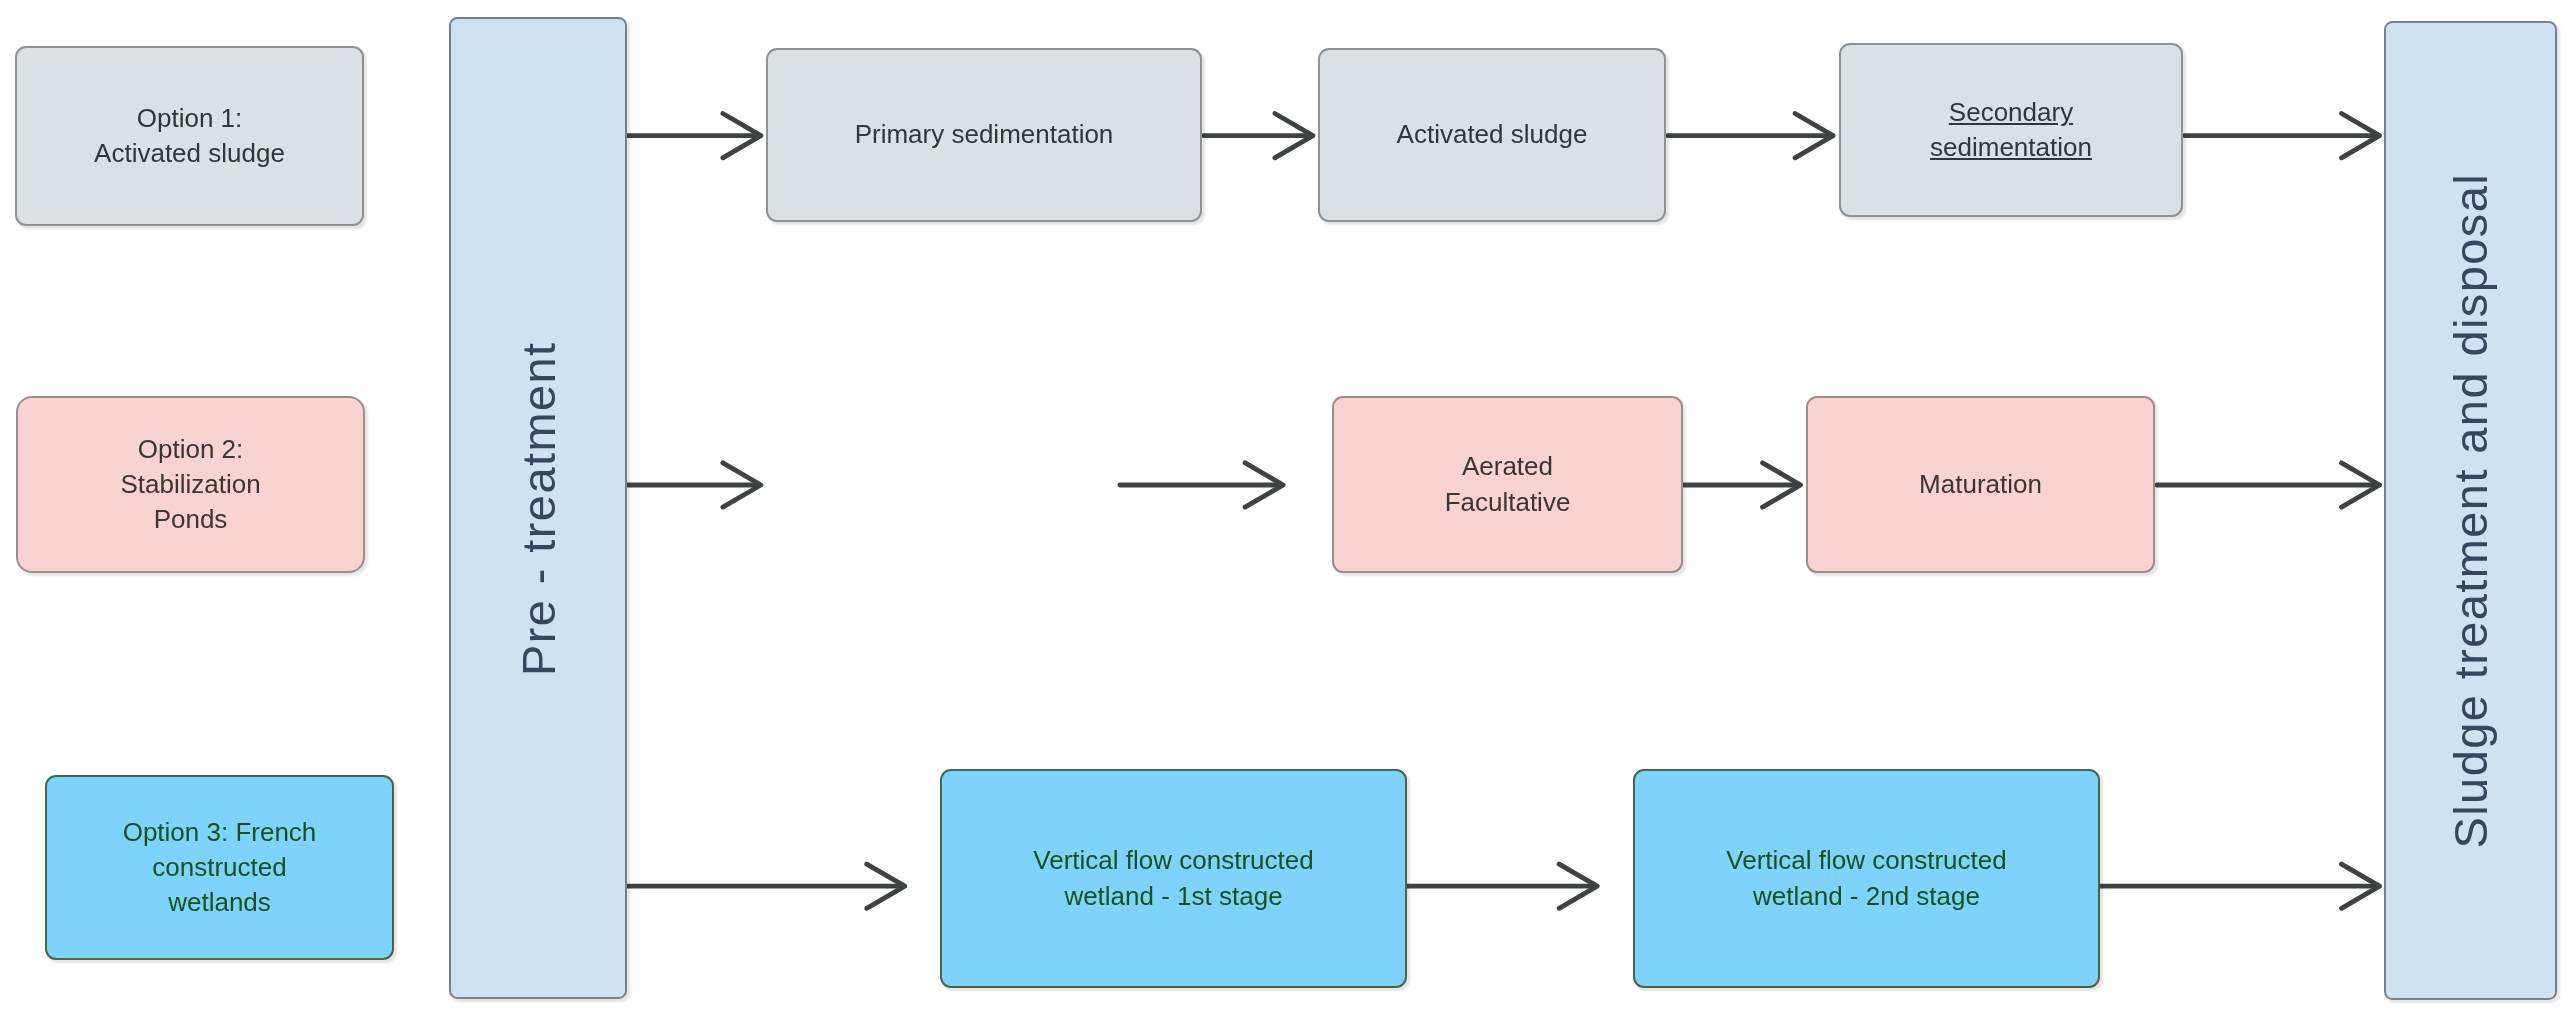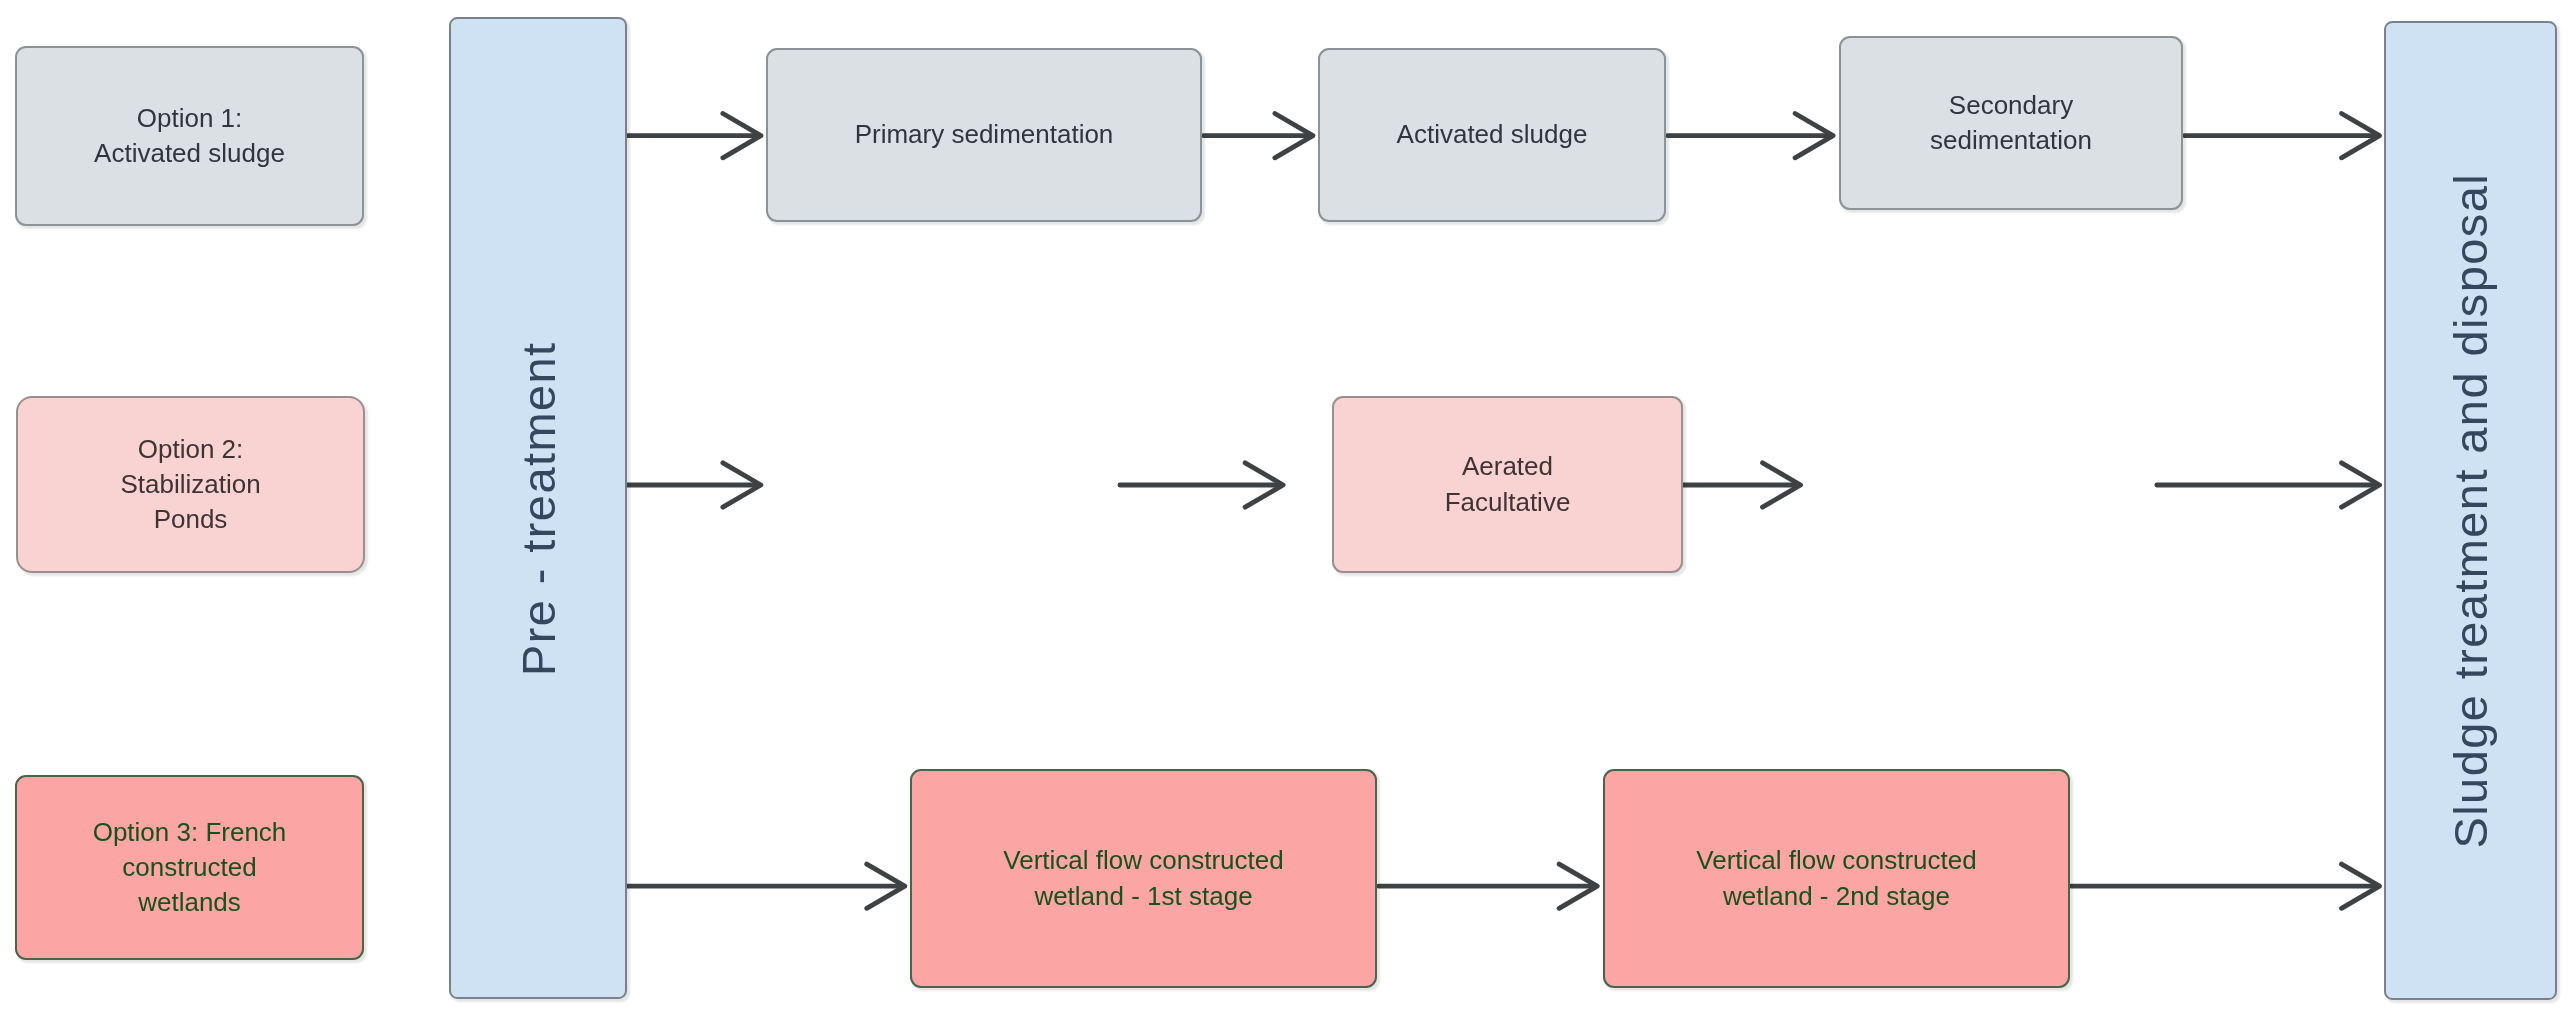--- a/index.html
+++ b/index.html
@@ -13,21 +13,21 @@
     text-align:center;
     border:2.1px solid #888;
     border-radius:11px;
     font-size:26px;line-height:1.35;
     white-space:pre-line;
     box-shadow:2.1px 2.1px 2.1px rgba(0,0,0,0.10);
   }
 
   .gray  {background:#dbe0e5;border-color:#8b9298;color:#2f363c;}
   .pink  {background:#f8d3d1;border-color:#9a8f8f;color:#3f3336;}
-  .green {background:#fca5a5;border-color:#466549;color:#17511d;}
+  .green {background:#7dd3fc;border-color:#466549;color:#17511d;margin-left:30px;}
   .blue  {background:#cfe2f4;border-color:#78828e;color:#33485f;border-radius:8.3px;}
 
   .vlabel{
     transform:rotate(-90deg);
     white-space:nowrap;
     font-size:47px;
     letter-spacing:1.4px;
     color:#33485f;
   }
 
@@ -36,21 +36,21 @@
   #legend-option-2{left:16px;top:396px;width:349px;height:177px;border-radius:16px;}
   #legend-option-3{left:15px;top:775px;width:349px;height:185px;}
 
   
   #pretreatment-box{left:449px;top:17.3px;width:178px;height:982px;}
   #sludge-box{left:2384px;top:21px;width:173px;height:979px;}
 
   
   #step-primary-sedimentation{left:766px;top:48px;width:436px;height:174px;}
   #step-activated-sludge{left:1318px;top:48px;width:348px;height:174px;}
-  #step-secondary-sedimentation{left:1839px;top:36px;width:344px;height:174px;}
+  #step-secondary-sedimentation{left:1839px;top:43px;width:344px;height:174px;text-decoration:underline;}
 
   
   #step-anaerobic{left:766px;top:396px;width:352px;height:177px;}
   #step-aerated-facultative{left:1289px;top:396px;width:351px;height:177px;margin-left:43px;}
   #step-maturation{left:1806px;top:396px;width:349px;height:177px;}
 
   
   #step-wetland-1{left:910px;top:769px;width:467px;height:219px;}
   #step-wetland-2{left:1603px;top:769px;width:467px;height:219px;}
 
@@ -130,20 +130,21 @@
     <span class="vlabel">Sludge treatment and disposal</span>
   </div>
 
   <div class="box gray" id="step-primary-sedimentation">Primary sedimentation</div>
   <div class="box gray" id="step-activated-sludge">Activated sludge</div>
   <div class="box gray" id="step-secondary-sedimentation">Secondary
 sedimentation</div>
 
   <div class="box pink" id="step-aerated-facultative">Aerated
 Facultative</div>
+  <div class="box pink" id="step-maturation">Maturation</div>
 
   <div class="box green" id="step-wetland-1">Vertical flow constructed
 wetland - 1st stage</div>
   <div class="box green" id="step-wetland-2">Vertical flow constructed
 wetland - 2nd stage</div>
 
 </div>
 
 
 </body></html>

